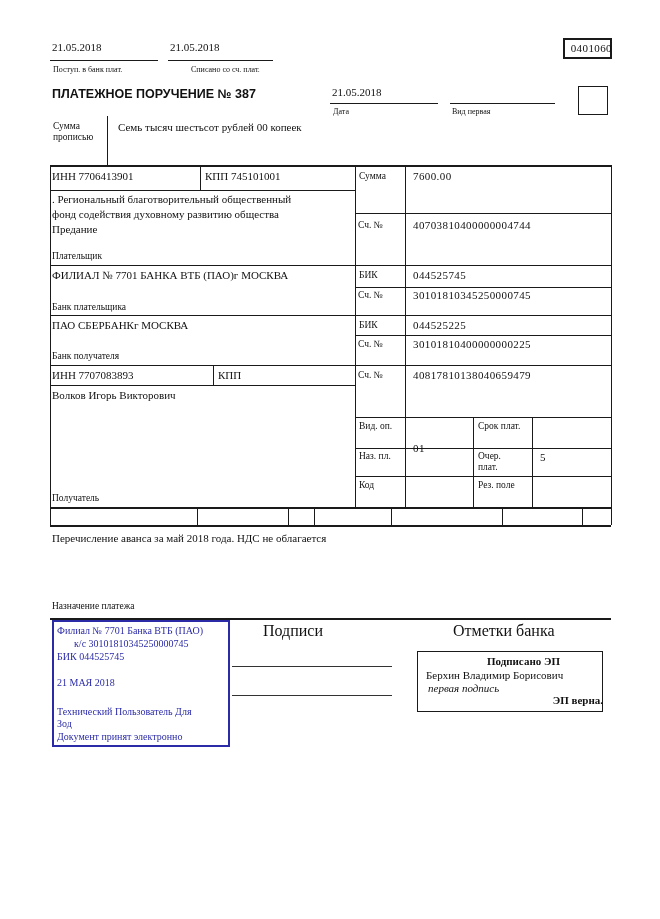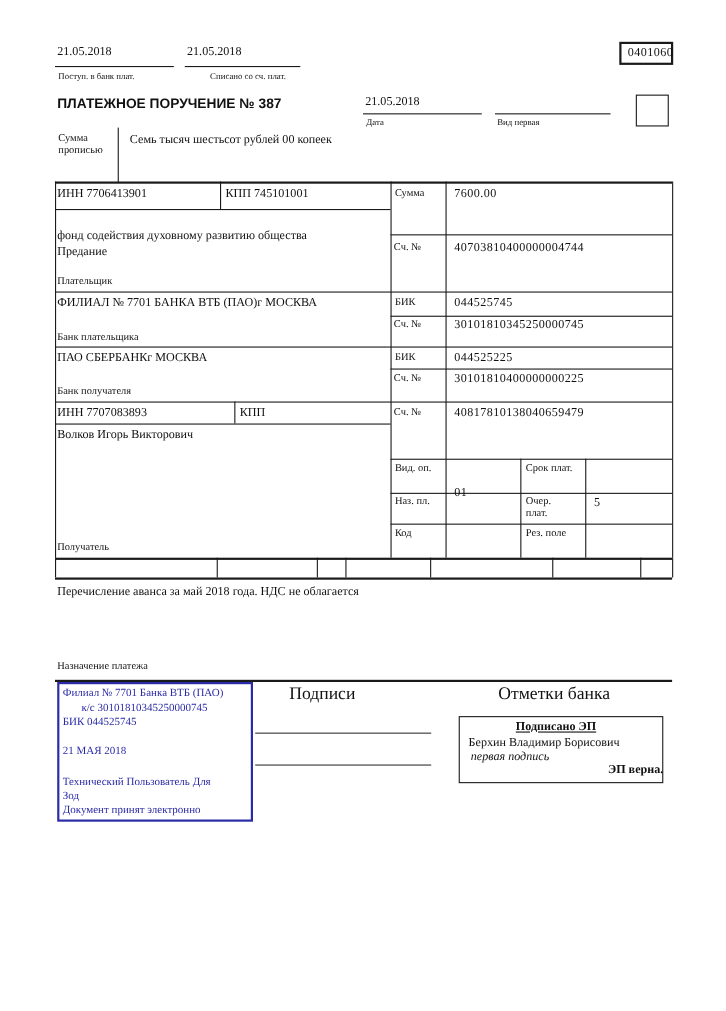--- a/index.html
+++ b/index.html
@@ -85,20 +85,21 @@
   <div class="vl" style="left:391px; top:507px; height:18px;"></div>
   <div class="vl" style="left:502px; top:507px; height:18px;"></div>
   <div class="vl" style="left:582px; top:507px; height:18px;"></div>
   <div class="vl" style="left:611px; top:507px; height:18px;"></div>
 
   <div class="t f11" style="left:52px; top:170px;">ИНН 7706413901</div>
   <div class="t f11" style="left:205px; top:170px;">КПП 745101001</div>
   <div class="t f9" style="left:359px; top:171px;">Сумма</div>
   <div class="t f11 num" style="left:413px; top:170px;">7600.00</div>
 
+  <div class="t f11" style="left:52px; top:193px;">. Региональный благотворительный общественный</div>
   <div class="t f11" style="left:52px; top:208px;">фонд содействия духовному развитию общества</div>
   <div class="t f11" style="left:52px; top:223px;">Предание</div>
   <div class="t f9" style="left:358px; top:220px;">Сч. №</div>
   <div class="t f11 num" style="left:413px; top:219px;">40703810400000004744</div>
   <div class="t f9" style="left:52px; top:251px;">Плательщик</div>
 
   <div class="t f11" style="left:52px; top:269px;">ФИЛИАЛ № 7701 БАНКА ВТБ (ПАО)г МОСКВА</div>
   <div class="t f9" style="left:359px; top:270px;">БИК</div>
   <div class="t f11 num" style="left:413px; top:269px;">044525745</div>
   <div class="t f9" style="left:358px; top:290px;">Сч. №</div>
@@ -140,18 +141,18 @@
   <div class="t f10 blue" style="left:57px; top:706px;">Технический Пользователь Для</div>
   <div class="t f10 blue" style="left:57px; top:718px;">Зод</div>
   <div class="t f10 blue" style="left:57px; top:731px;">Документ принят электронно</div>
 
   <div class="t f12" style="left:263px; top:624px;">Подписи</div>
   <div class="hl" style="left:232px; top:666px; width:160px; background:#333;"></div>
   <div class="hl" style="left:232px; top:695px; width:160px; background:#333;"></div>
 
   <div class="t f12" style="left:453px; top:624px;">Отметки банка</div>
   <div class="box1" style="left:417px; top:651px; width:186px; height:61px;"></div>
-  <div class="t f11 bold center" style="left:394px; top:655px; width:148px;text-decoration:underline;">Подписано ЭП</div>
+  <div class="t f11 bold center" style="left:412px; top:655px; width:148px;">Подписано ЭП</div>
   <div class="t f11" style="left:426px; top:669px;">Берхин Владимир Борисович</div>
   <div class="t f11 italic" style="left:428px; top:682px;">первая подпись</div>
   <div class="t f11 bold center" style="left:417px; top:694px; width:186px;">ЭП верна.</div>
 
 </div>
 
 </body></html>

